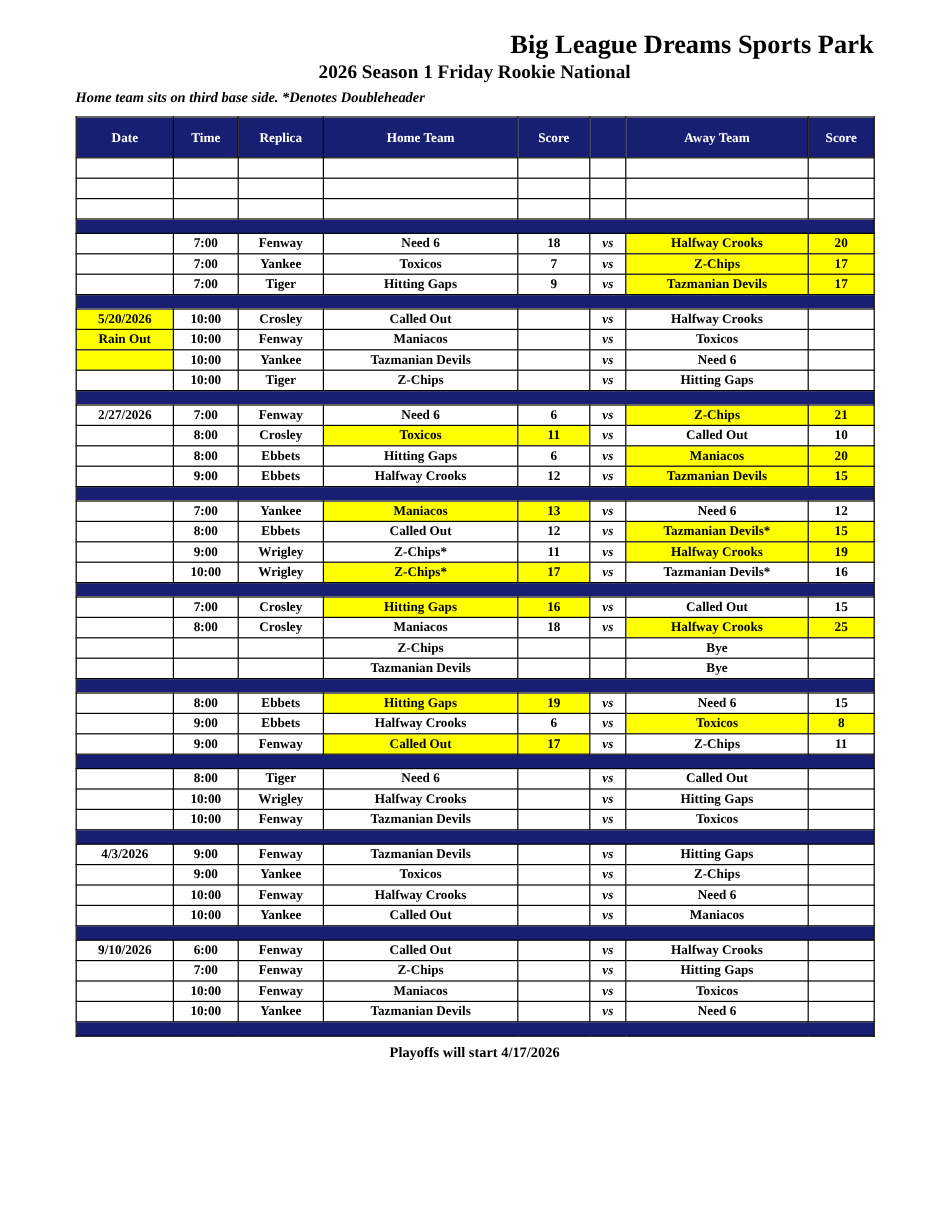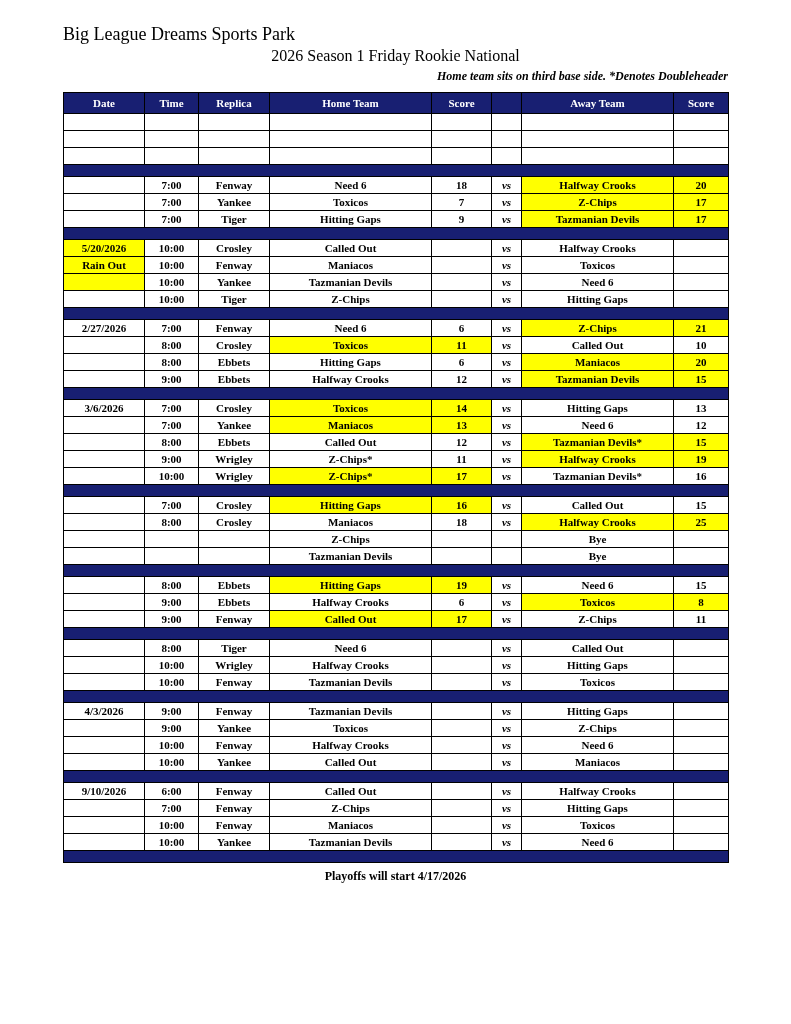--- a/index.html
+++ b/index.html
@@ -4,38 +4,38 @@
 <style>
   :root { --navy:#181f72; --hl:#ffff00; }
   * { box-sizing: border-box; }
   html,body { margin:0; padding:0; }
   body {
     width:791px; height:1024px; background:#ffffff;
     font-family:"Liberation Serif", serif; color:#000;
   }
   .page { padding:24px 63px 0 63px; }
   .title {
-    text-align:left; font-size:18px; font-weight:normal; margin:0 0 2px 0;
+    text-align:right; font-size:22px; font-weight:bold; margin:0 0 2px 0;
   }
   .subtitle {
-    text-align:center; font-size:16px; font-weight:normal; margin:0 0 4px 0;
+    text-align:center; font-size:16px; font-weight:bold; margin:0 0 4px 0;
   }
   .note {
-    text-align:right; font-size:12px; font-weight:bold; font-style:italic; margin:0 0 8px 0;
+    text-align:left; font-size:12px; font-weight:bold; font-style:italic; margin:0 0 8px 0;
   }
   table.schedule {
     border-collapse:collapse; table-layout:fixed; width:665px;
   }
   table.schedule th, table.schedule td {
     border:1px solid #000; font-weight:bold; text-align:center;
     font-size:11px; height:17px; padding:0 2px;
     overflow:hidden; white-space:nowrap;
   }
   table.schedule thead th {
-    background:var(--navy); color:#fff; font-size:11px; height:21px;
+    background:var(--navy); color:#fff; font-size:11px; height:34px;
   }
   tr.sep-row td { background:var(--navy); height:12px; padding:0; }
   td.hl { background:var(--hl); }
   td.vs-cell { font-style:italic; font-size:10px; }
   .footer {
     width:665px; text-align:center; font-size:12px; font-weight:bold; margin-top:6px;
   }
 </style>
 </head>
 <body>
@@ -215,30 +215,20 @@
           <td>Halfway Crooks</td>
           <td>12</td>
           <td class="vs-cell">vs</td>
           <td class="hl">Tazmanian Devils</td>
           <td class="hl">15</td>
         </tr>
         <tr class="sep-row">
           <td colspan="8"></td>
         </tr>
         <tr>
-          <td>3/6/2026</td>
-          <td>7:00</td>
-          <td>Crosley</td>
-          <td class="hl">Toxicos</td>
-          <td class="hl">14</td>
-          <td class="vs-cell">vs</td>
-          <td>Hitting Gaps</td>
-          <td>13</td>
-        </tr>
-        <tr>
           <td></td>
           <td>7:00</td>
           <td>Yankee</td>
           <td class="hl">Maniacos</td>
           <td class="hl">13</td>
           <td class="vs-cell">vs</td>
           <td>Need 6</td>
           <td>12</td>
         </tr>
         <tr>

